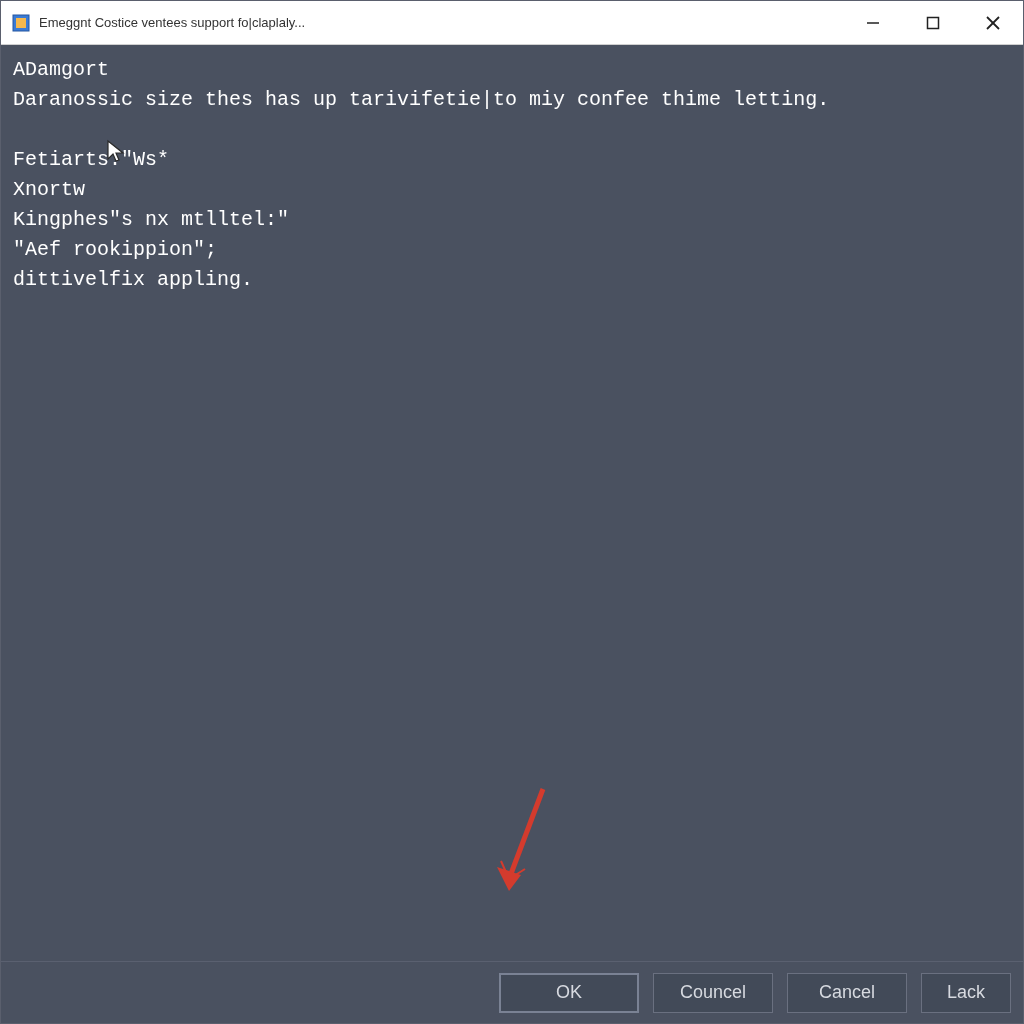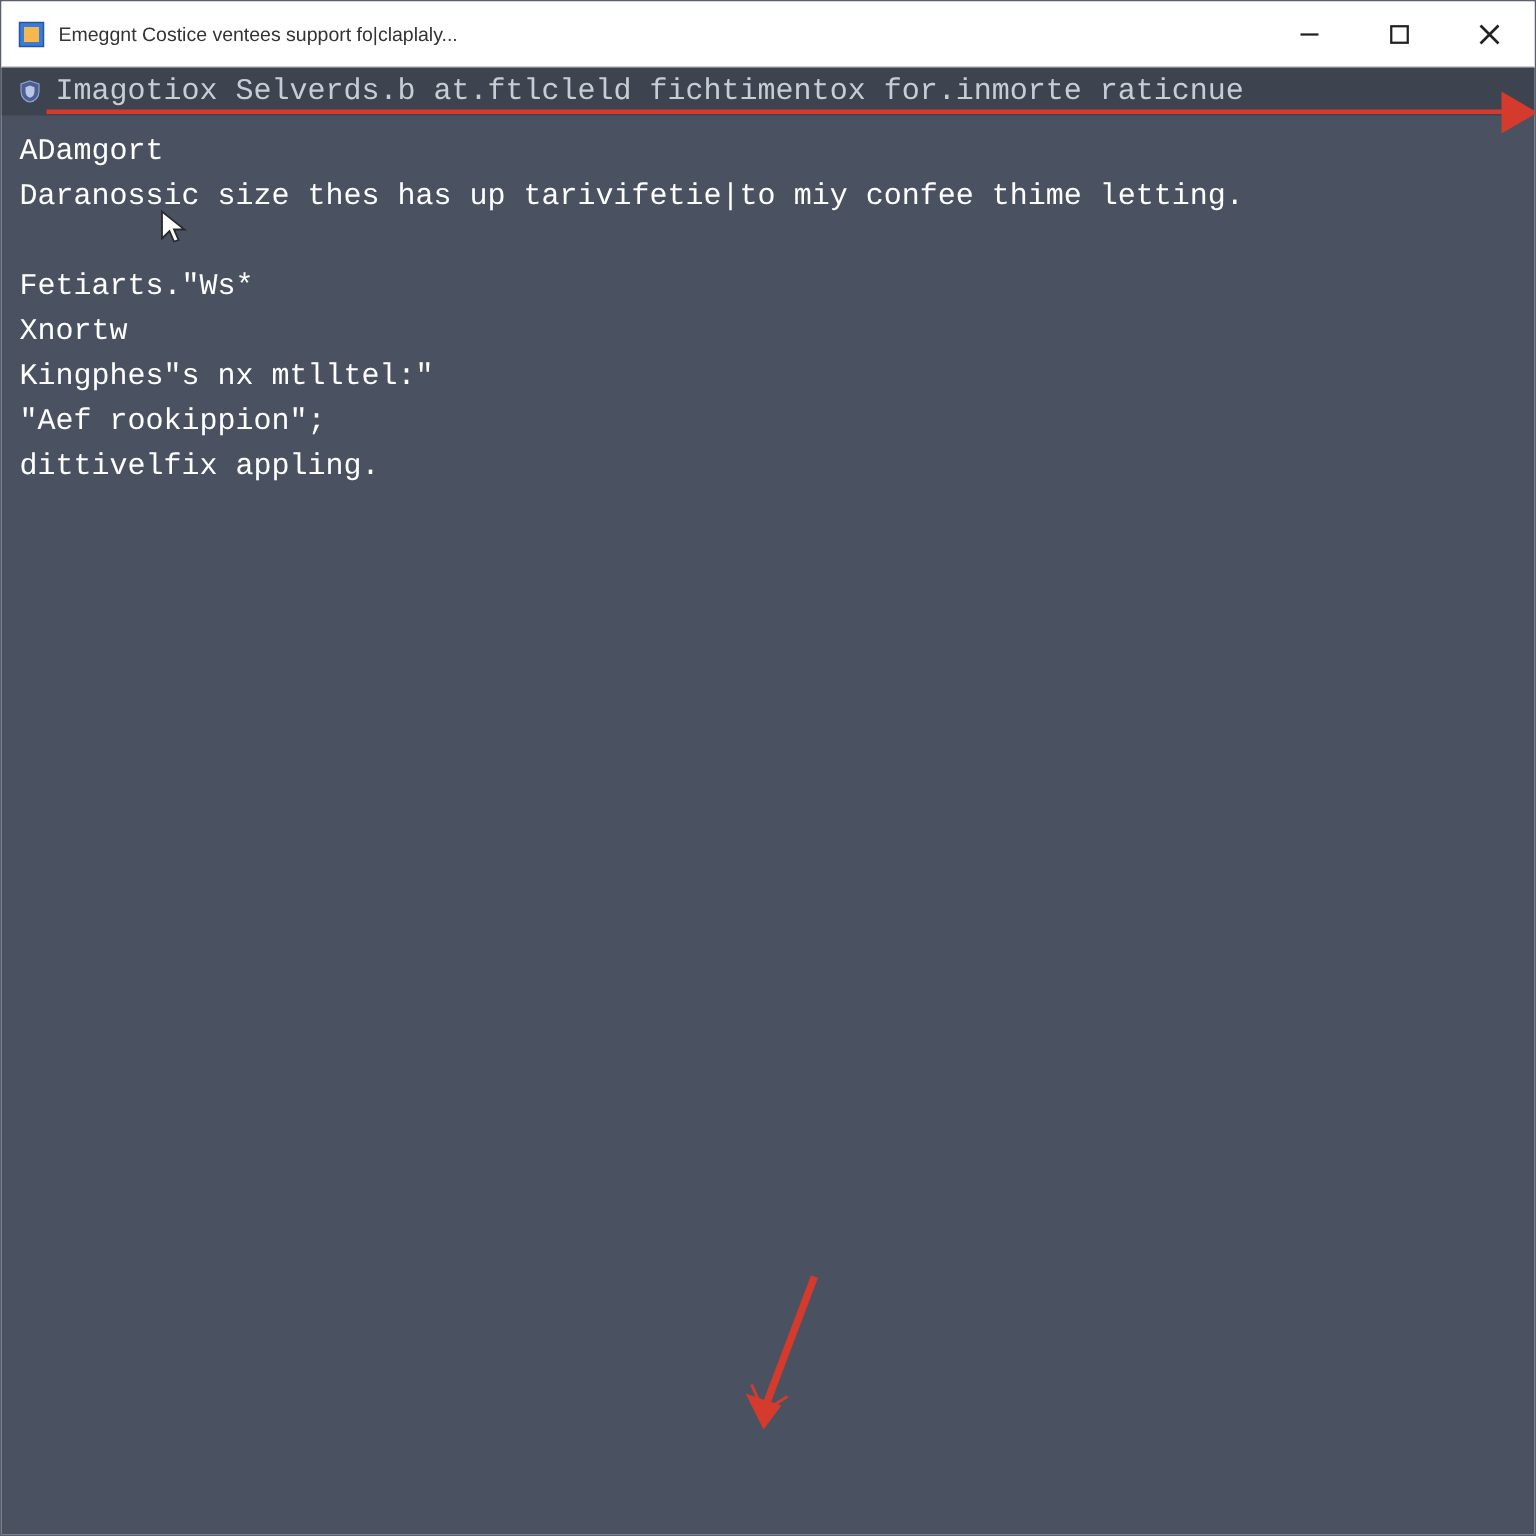--- a/index.html
+++ b/index.html
@@ -188,31 +188,20 @@
       <button class="tb-btn">
         <svg width="16" height="16" viewBox="0 0 16 16" fill="none" stroke-width="1.8">
             <line x1="2" y1="2" x2="14" y2="14"></line>
             <line x1="14" y1="2" x2="2" y2="14"></line>
           </svg>
       </button>
     </div>
   </div>
 
   <div class="content">
-    <div class="info-bar">
-      <span class="info-bar-icon">
-        <svg width="16" height="16" viewBox="0 0 16 16">
-          <path d="M8 1 L14 3 V8 C14 12 11 14.5 8 15 C5 14.5 2 12 2 8 V3 Z" fill="#4d5e8f" stroke="#8aa1d6" stroke-width="0.8"></path>
-          <path d="M8 4 L11 5.2 V8 C11 10.4 9.6 11.8 8 12.2 C6.4 11.8 5 10.4 5 8 V5.2 Z" fill="#b9c6e6"></path>
-        </svg>
-      </span>
-      <span class="info-bar-text">Imagotiox Selverds.b at.ftlcleld fichtimentox for.inmorte raticnue</span>
-      <div class="red-underline"></div>
-      <div class="arrow-right"></div>
-    </div>
 
     <div class="body-text">ADamgort
 Daranossic size thes has up tarivifetie|to miy confee thime letting.
 
 Fetiarts."Ws*
 Xnortw
 Kingphes"s nx mtlltel:"
 "Aef rookippion";
 dittivelfix appling.</div>
 
@@ -220,14 +209,20 @@
       <path d="M2 2 L2 20 L7 15 L10 22 L13 21 L10 14 L17 14 Z" fill="#ffffff" stroke="#2a2a2a" stroke-width="1.2"></path>
     </svg>
 
     <svg class="arrow-down" width="60" height="120" viewBox="0 0 60 120">
       <path d="M52 6 L18 96" stroke="#d43b2d" stroke-width="5" fill="none"></path>
       <path d="M18 96 L10 78 L18 96 L34 86 Z" fill="#d43b2d" stroke="#d43b2d" stroke-width="2"></path>
       <polygon points="18,108 6,84 30,92" fill="#d43b2d"></polygon>
     </svg>
   </div>
 
+  <div class="button-bar">
+    <button class="dlg-btn ok">OK</button>
+    <button class="dlg-btn">Councel</button>
+    <button class="dlg-btn">Cancel</button>
+    <button class="dlg-btn lack">Lack</button>
+  </div>
 
 </div>
 
 </body></html>

